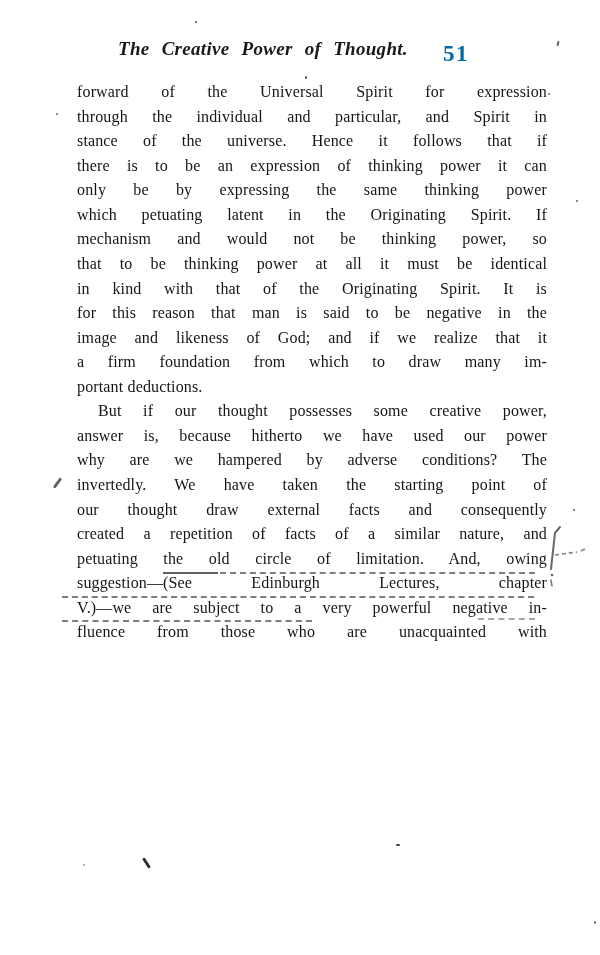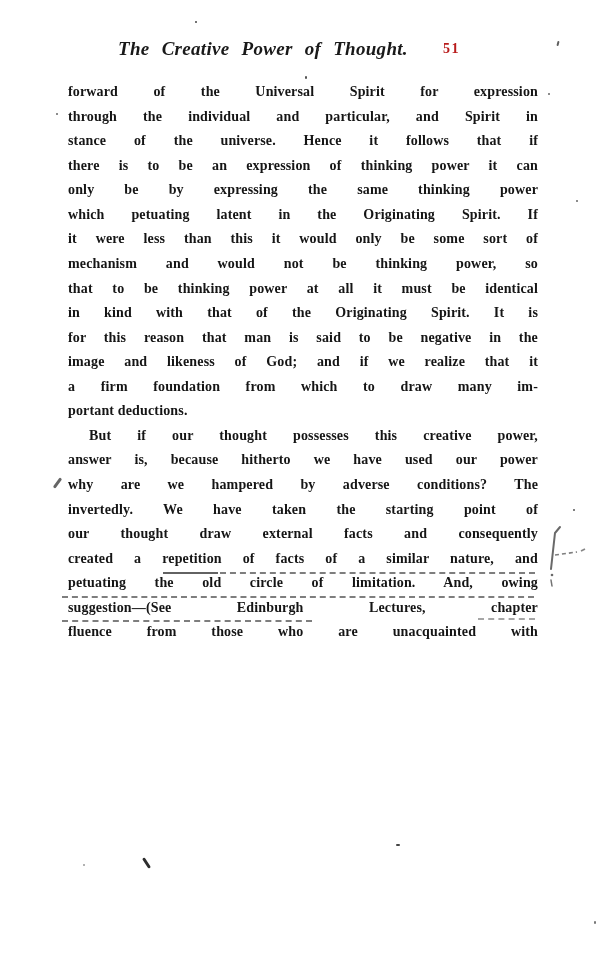--- a/index.html
+++ b/index.html
@@ -22,31 +22,31 @@
     font-weight: 700;
     font-size: 19px;
     word-spacing: 7px;
     letter-spacing: 0.3px;
     color: #191919;
   }
   .folio {
     position: absolute;
     left: 443px; top: 41px;
     font-weight: 700;
-    font-size: 14px;
+    font-size: 23px;
     letter-spacing: 1.5px;
-    color: #b91c1c;
+    color: #0369a1;
   }
 
   
   .body-text {
     position: absolute;
-    left: 68px; top: 80px; width: 470px;
-    font-size: 14px;
-    font-weight: 700;
+    left: 77px; top: 80px; width: 470px;
+    font-size: 16px;
+    font-weight: 400;
     line-height: 24.57px;
     letter-spacing: 0.15px;
   }
   .line {
     text-align: justify;
     text-align-last: justify;
     height: 24.57px;
     overflow: visible;
     white-space: normal;
   }
@@ -91,36 +91,36 @@
   </div>
   <div class="folio">51</div>
 
   <div class="body-text">
     <div class="line">forward of the Universal Spirit for expression</div>
     <div class="line">through the individual and particular, and Spirit in</div>
     <div class="line">stance of the universe. Hence it follows that if</div>
     <div class="line">there is to be an expression of thinking power it can</div>
     <div class="line">only be by expressing the same thinking power</div>
     <div class="line">which petuating latent in the Originating Spirit. If</div>
-    <div class="line">it were less than this it would only be some sort of</div>
     <div class="line">mechanism and would not be thinking power, so</div>
     <div class="line">that to be thinking power at all it must be identical</div>
     <div class="line">in kind with that of the Originating Spirit. It is</div>
     <div class="line">for this reason that man is said to be negative in the</div>
     <div class="line">image and likeness of God; and if we realize that it</div>
     <div class="line">a firm foundation from which to draw many im-</div>
     <div class="line pe">portant deductions.</div>
-    <div class="line ind">But if our thought possesses this creative power,</div>
+    <div class="line ind">But if our thought possesses some creative power,</div>
     <div class="line">answer is, because hitherto we have used our power</div>
     <div class="line">why are we hampered by adverse conditions? The</div>
     <div class="line">invertedly. We have taken the starting point of</div>
     <div class="line">our thought draw external facts and consequently</div>
     <div class="line">created a repetition of facts of a similar nature, and</div>
     <div class="line">petuating the old circle of limitation. And, owing</div>
     <div class="line">suggestion—(See Edinburgh Lectures, chapter</div>
+    <div class="line">V.)—we are subject to a very powerful negative in-</div>
     <div class="line">fluence from those who are unacquainted with</div>
   </div>
 
   <div class="pencil pu-solid" style="left:163px; top:572px; width:55px;"></div>
   <div class="pencil pu-dash" style="left:220px; top:572px; width:315px;"></div>
   <div class="pencil pu-dash" style="left:62px;  top:596px; width:472px;"></div>
   <div class="pencil pu-dash" style="left:62px;  top:620px; width:250px;"></div>
   <div class="pencil pu-dash faint" style="left:478px; top:618px; width:57px;"></div>
 
   <div class="tick-left"></div>

